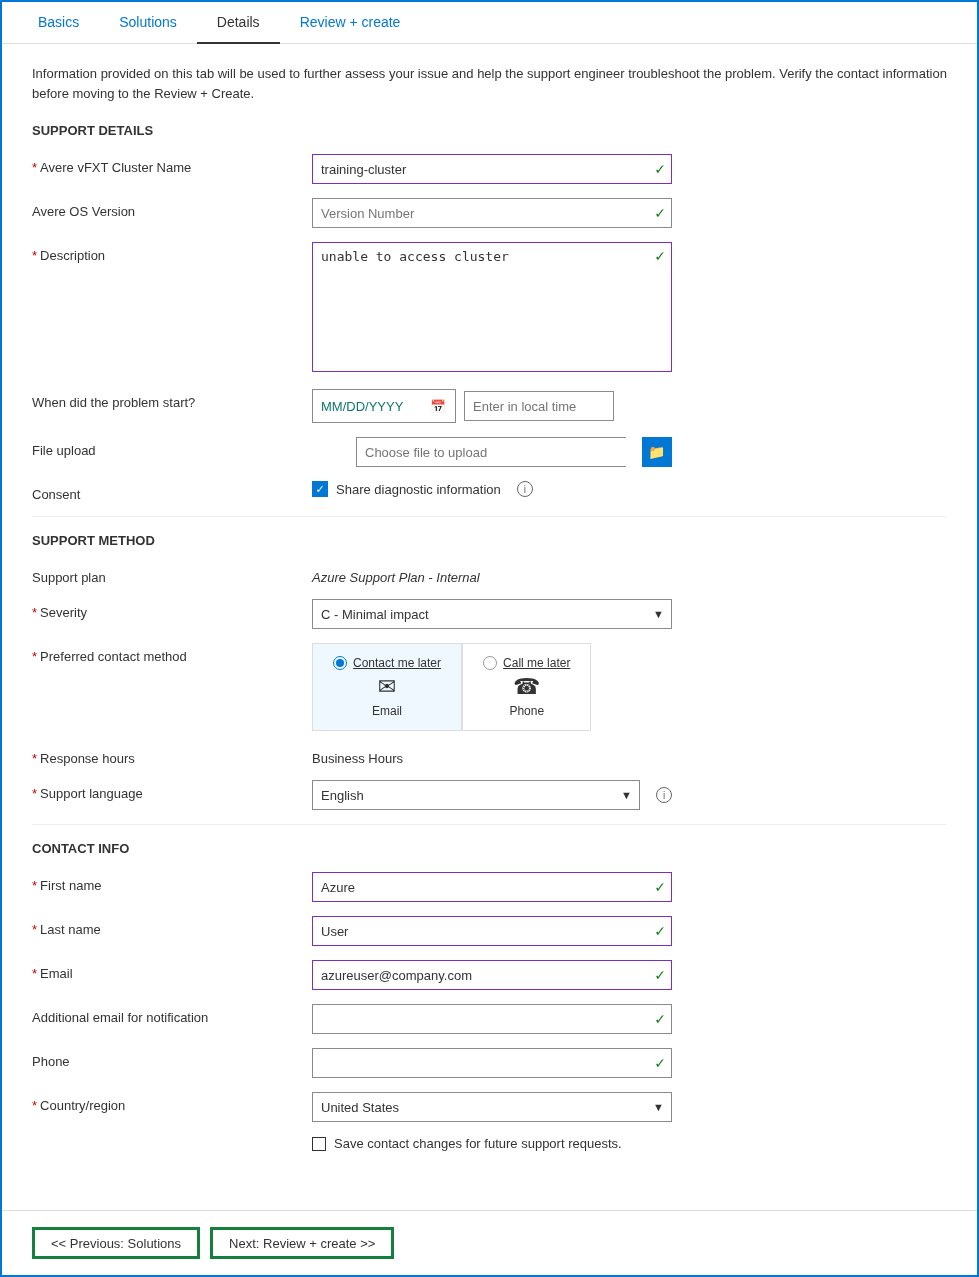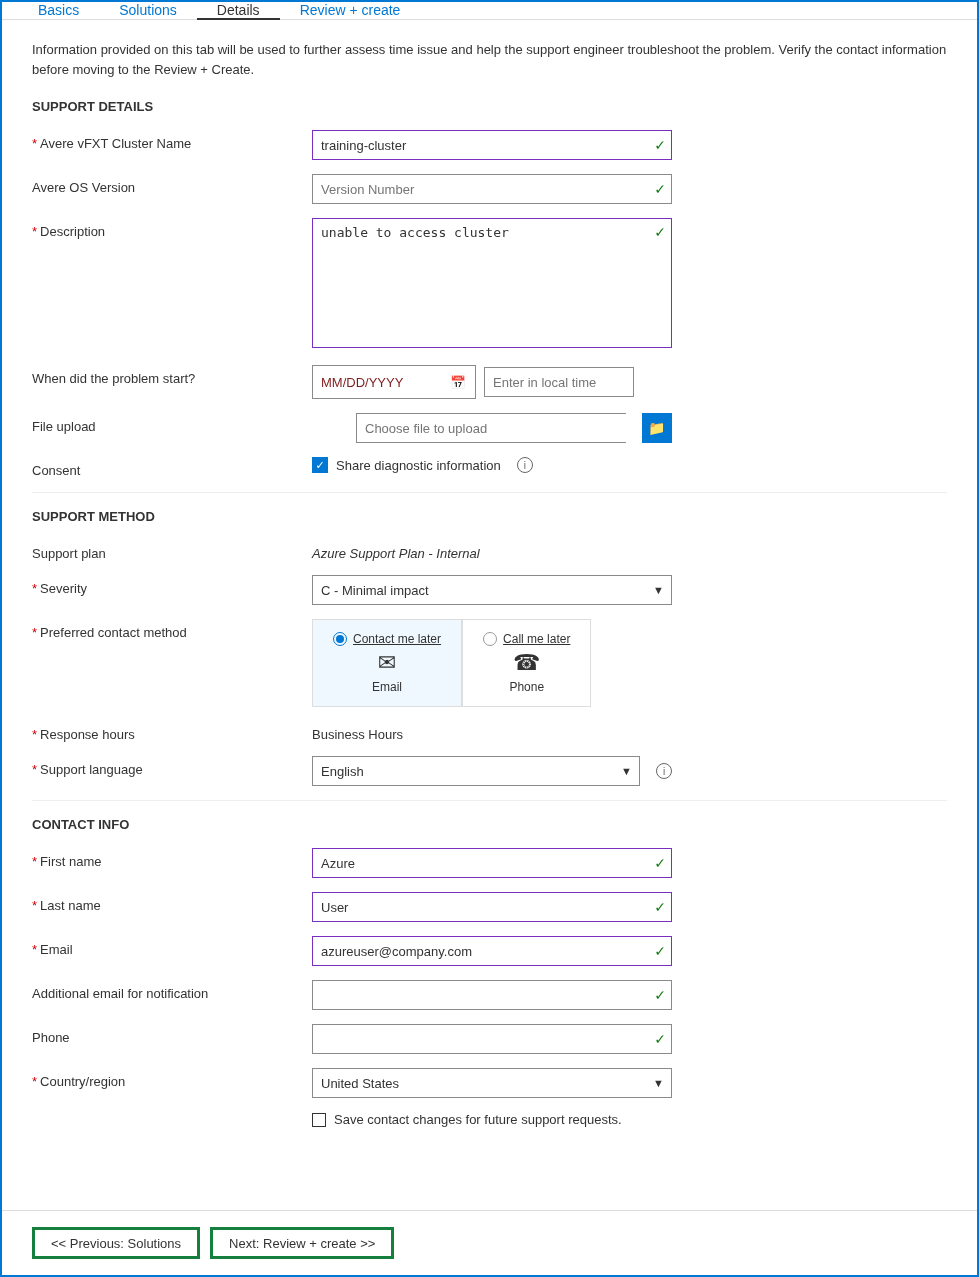--- a/index.html
+++ b/index.html
@@ -15,21 +15,21 @@
     }
 
     
     .tabs {
       display: flex;
       border-bottom: 1px solid #ddd;
       padding: 0 16px;
       background: #fff;
     }
     .tab {
-      padding: 0 20px;
+      padding: 12px 20px;
       font-size: 14px;
       cursor: pointer;
       color: #0078d4;
       border-bottom: 2px solid transparent;
       margin-bottom: -1px;
     }
     .tab.active {
       color: #333;
       border-bottom: 2px solid #333;
       font-weight: 500;
@@ -136,26 +136,26 @@
       font-size: 14px;
     }
 
     
     .date-wrap {
       display: flex;
       gap: 8px;
       align-items: center;
     }
     .date-input {
-      width: 164px;
+      width: 144px;
       height: 30px;
       border: 1px solid #8a8a8a;
       padding: 16px 8px;
       font-size: 13px;
-      color: #7f1d1d;
+      color: #0f766e;
       background: #fff;
       display: flex;
       align-items: center;
       justify-content: space-between;
     }
     .time-input {
       width: 150px;
       height: 30px;
       border: 1px solid #8a8a8a;
       padding: 4px 8px;
@@ -372,21 +372,21 @@
 
   <div class="tabs">
     <div class="tab">Basics</div>
     <div class="tab">Solutions</div>
     <div class="tab active">Details</div>
     <div class="tab">Review + create</div>
   </div>
 
   <div class="main-content">
 
-    <p class="info-text">Information provided on this tab will be used to further assess time issue and help the support engineer troubleshoot the problem. Verify the contact information before moving to the Review + Create.</p>
+    <p class="info-text">Information provided on this tab will be used to further assess your issue and help the support engineer troubleshoot the problem. Verify the contact information before moving to the Review + Create.</p>
 
     <div class="section-title">SUPPORT DETAILS</div>
 
     <div class="form-row">
       <div class="form-label">
         <span class="required-star">*</span><span>Avere vFXT Cluster Name</span>
       </div>
       <div class="form-control-wrap">
         <div class="input-with-check">
           <input type="text" class="form-input has-value" value="training-cluster" style="">

